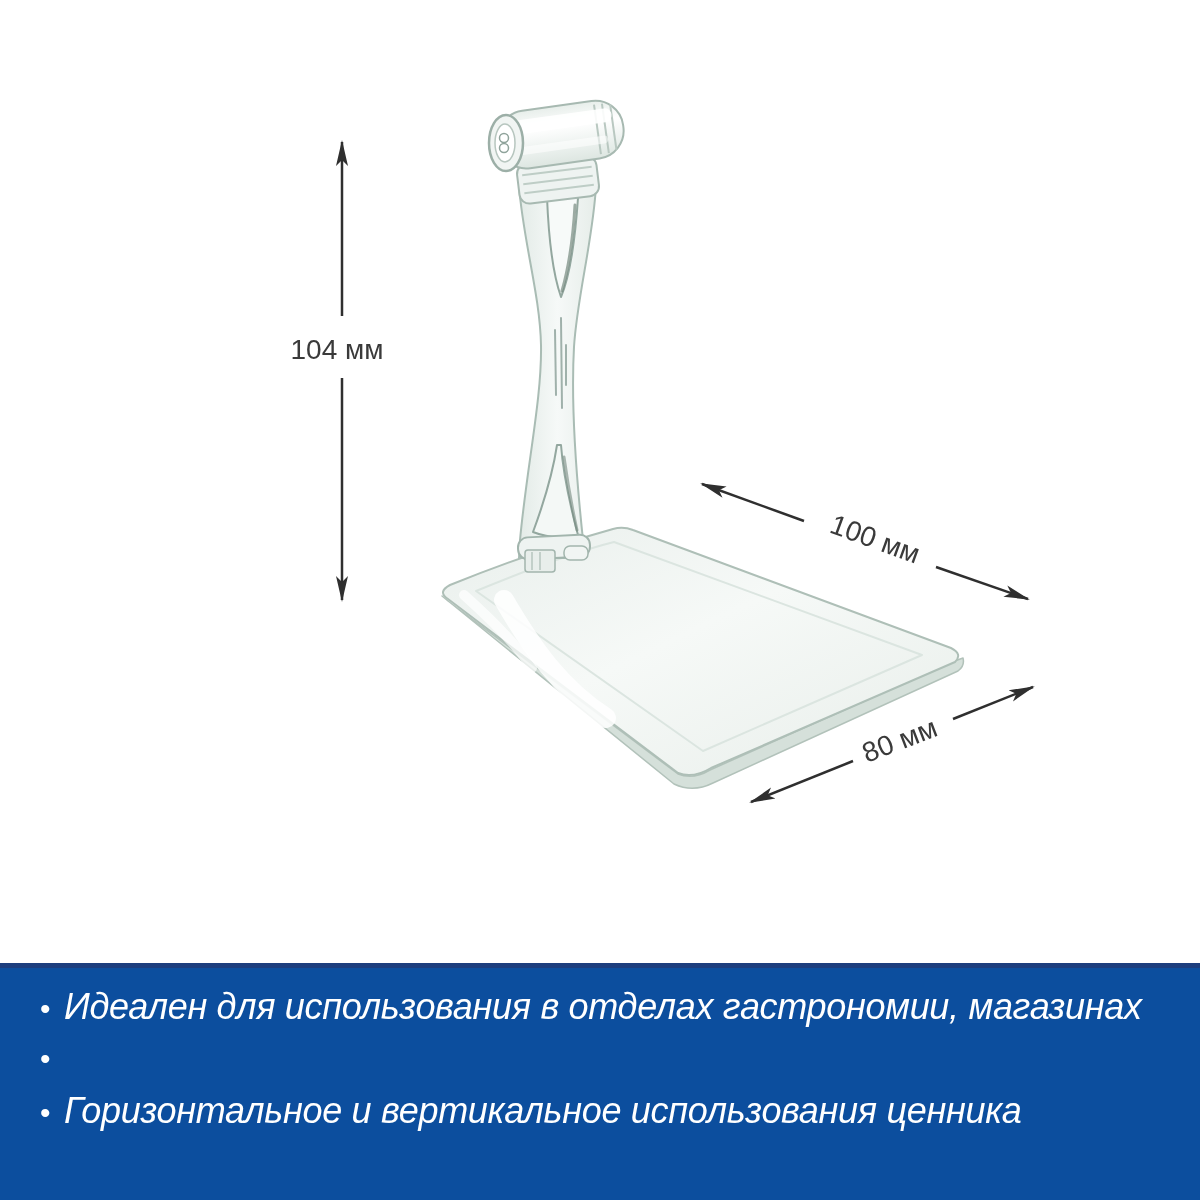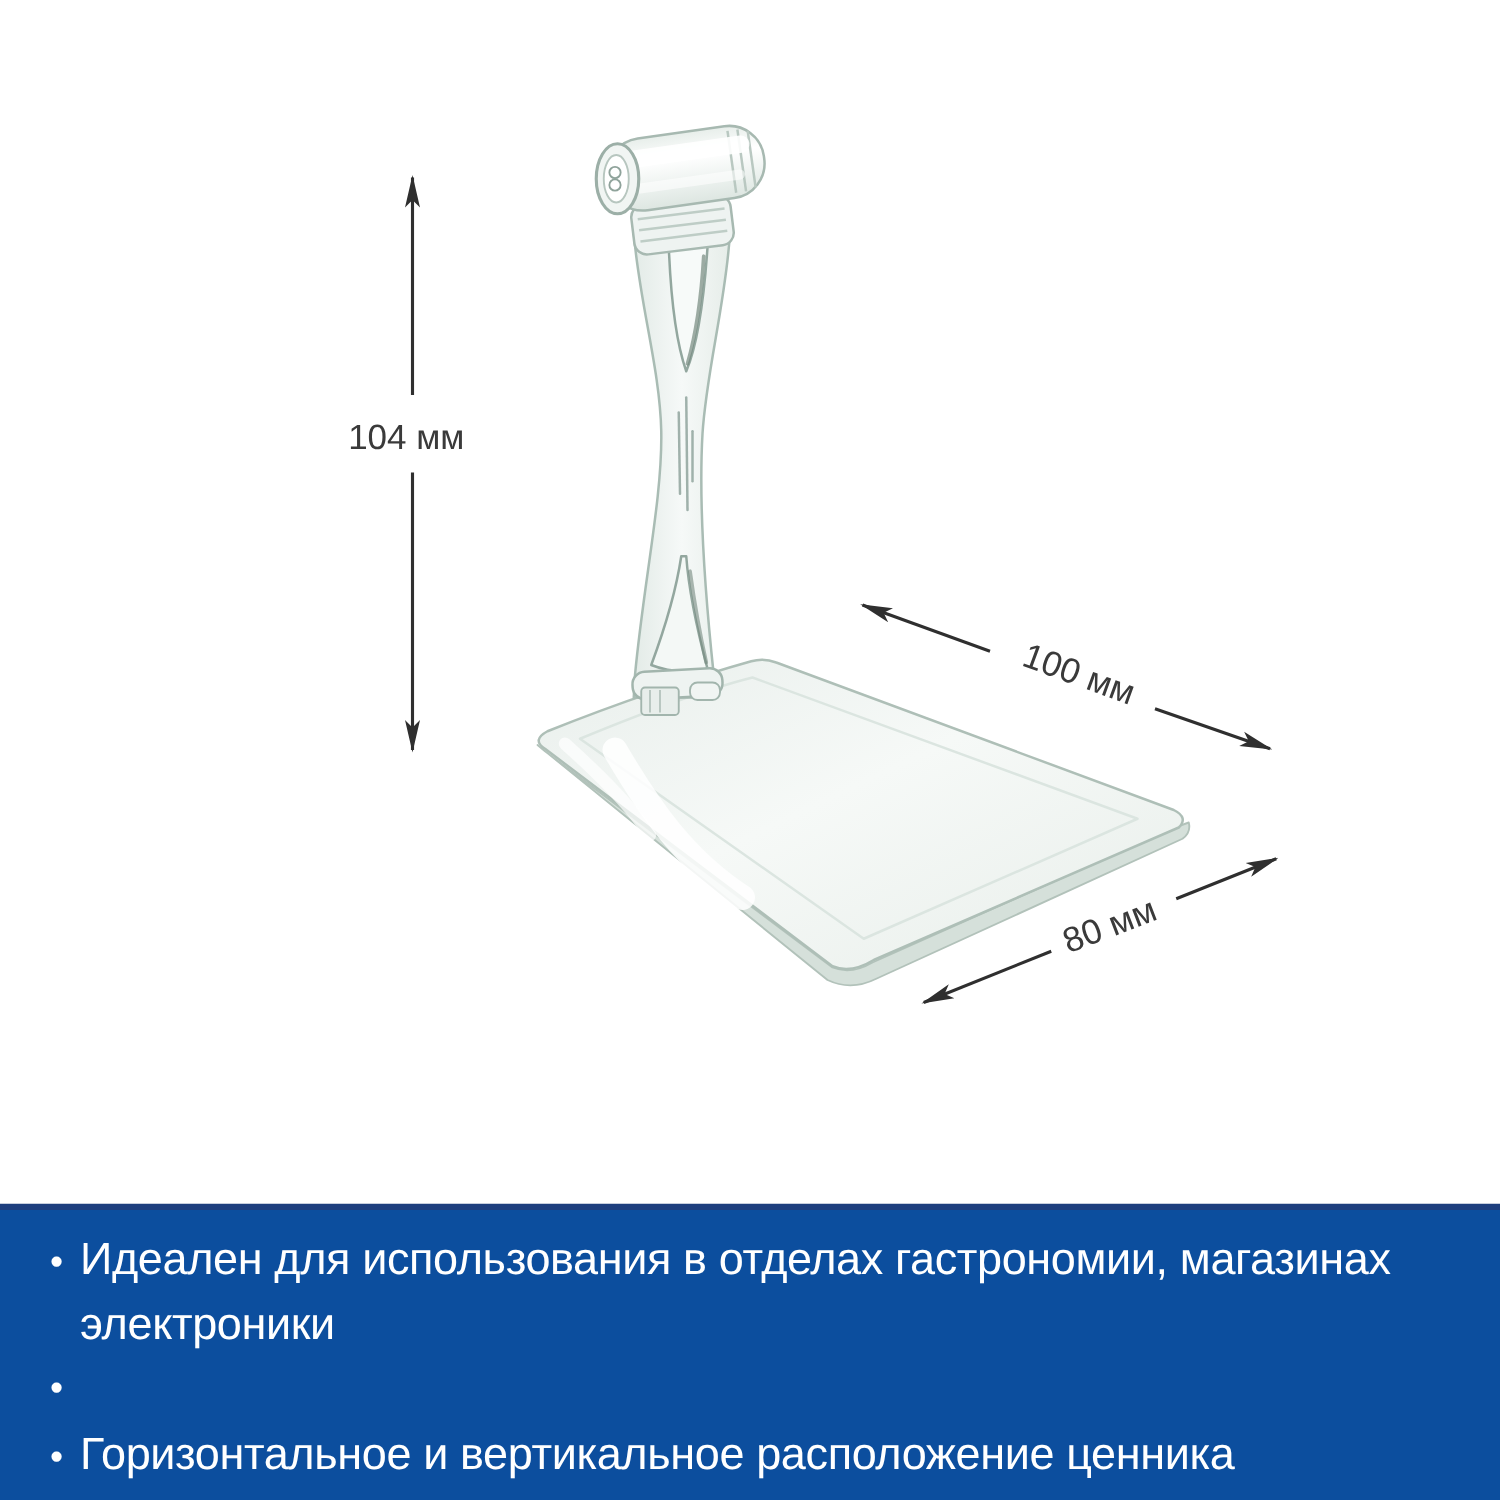--- a/index.html
+++ b/index.html
@@ -10,21 +10,21 @@
   }
   *{margin:0;padding:0;box-sizing:border-box;}
   html,body{width:1200px;height:1200px;}
   body{
     position:relative;
     background:var(--background);
     font-family:"Liberation Sans", sans-serif;
     overflow:hidden;
   }
   .stage{
-    position:absolute;top:0;left:0;width:1200px;height:963px;
+    position:absolute;top:0;left:0;width:1200px;height:963px;padding-left:12px;
   }
   .stage svg{display:block;width:1200px;height:963px;}
 
   .banner{
     position:absolute;left:0;top:963px;width:1200px;height:237px;
   }
   .banner-stripe{
     position:absolute;top:0;left:0;width:100%;height:5px;
     background:var(--banner-stripe);
   }
@@ -37,21 +37,21 @@
   .feature-line{
     display:flex;align-items:baseline;
     line-height:52px;height:52px;
     font-size:36px;letter-spacing:-0.3px;
     white-space:nowrap;
   }
   .bullet{
     display:inline-block;width:24px;flex:0 0 24px;
     font-size:30px;color:#ffffff;
   }
-  .ftext{display:inline-block;}
+  .ftext{display:inline-block;font-style:italic;}
 
   text.dim-label{
     fill:var(--dimension-text);
     font-family:"Liberation Sans", sans-serif;
     font-size:28px;
   }
 </style>
 </head>
 <body>
 
@@ -155,24 +155,20 @@
 </div>
 
 <div class="banner">
   <div class="banner-stripe"></div>
   <div class="banner-body">
     <div class="feature-line">
       <span class="bullet">•</span>
       <span class="ftext">Идеален для использования в отделах гастрономии, магазинах</span>
     </div>
     <div class="feature-line">
-      <span class="bullet"></span>
-      <span class="ftext">электроники</span>
-    </div>
-    <div class="feature-line">
       <span class="bullet">•</span>
     </div>
     <div class="feature-line">
       <span class="bullet">•</span>
-      <span class="ftext">Горизонтальное и вертикальное расположение ценника</span>
+      <span class="ftext">Горизонтальное и вертикальное использования ценника</span>
     </div>
   </div>
 </div>
 
 </body></html>

